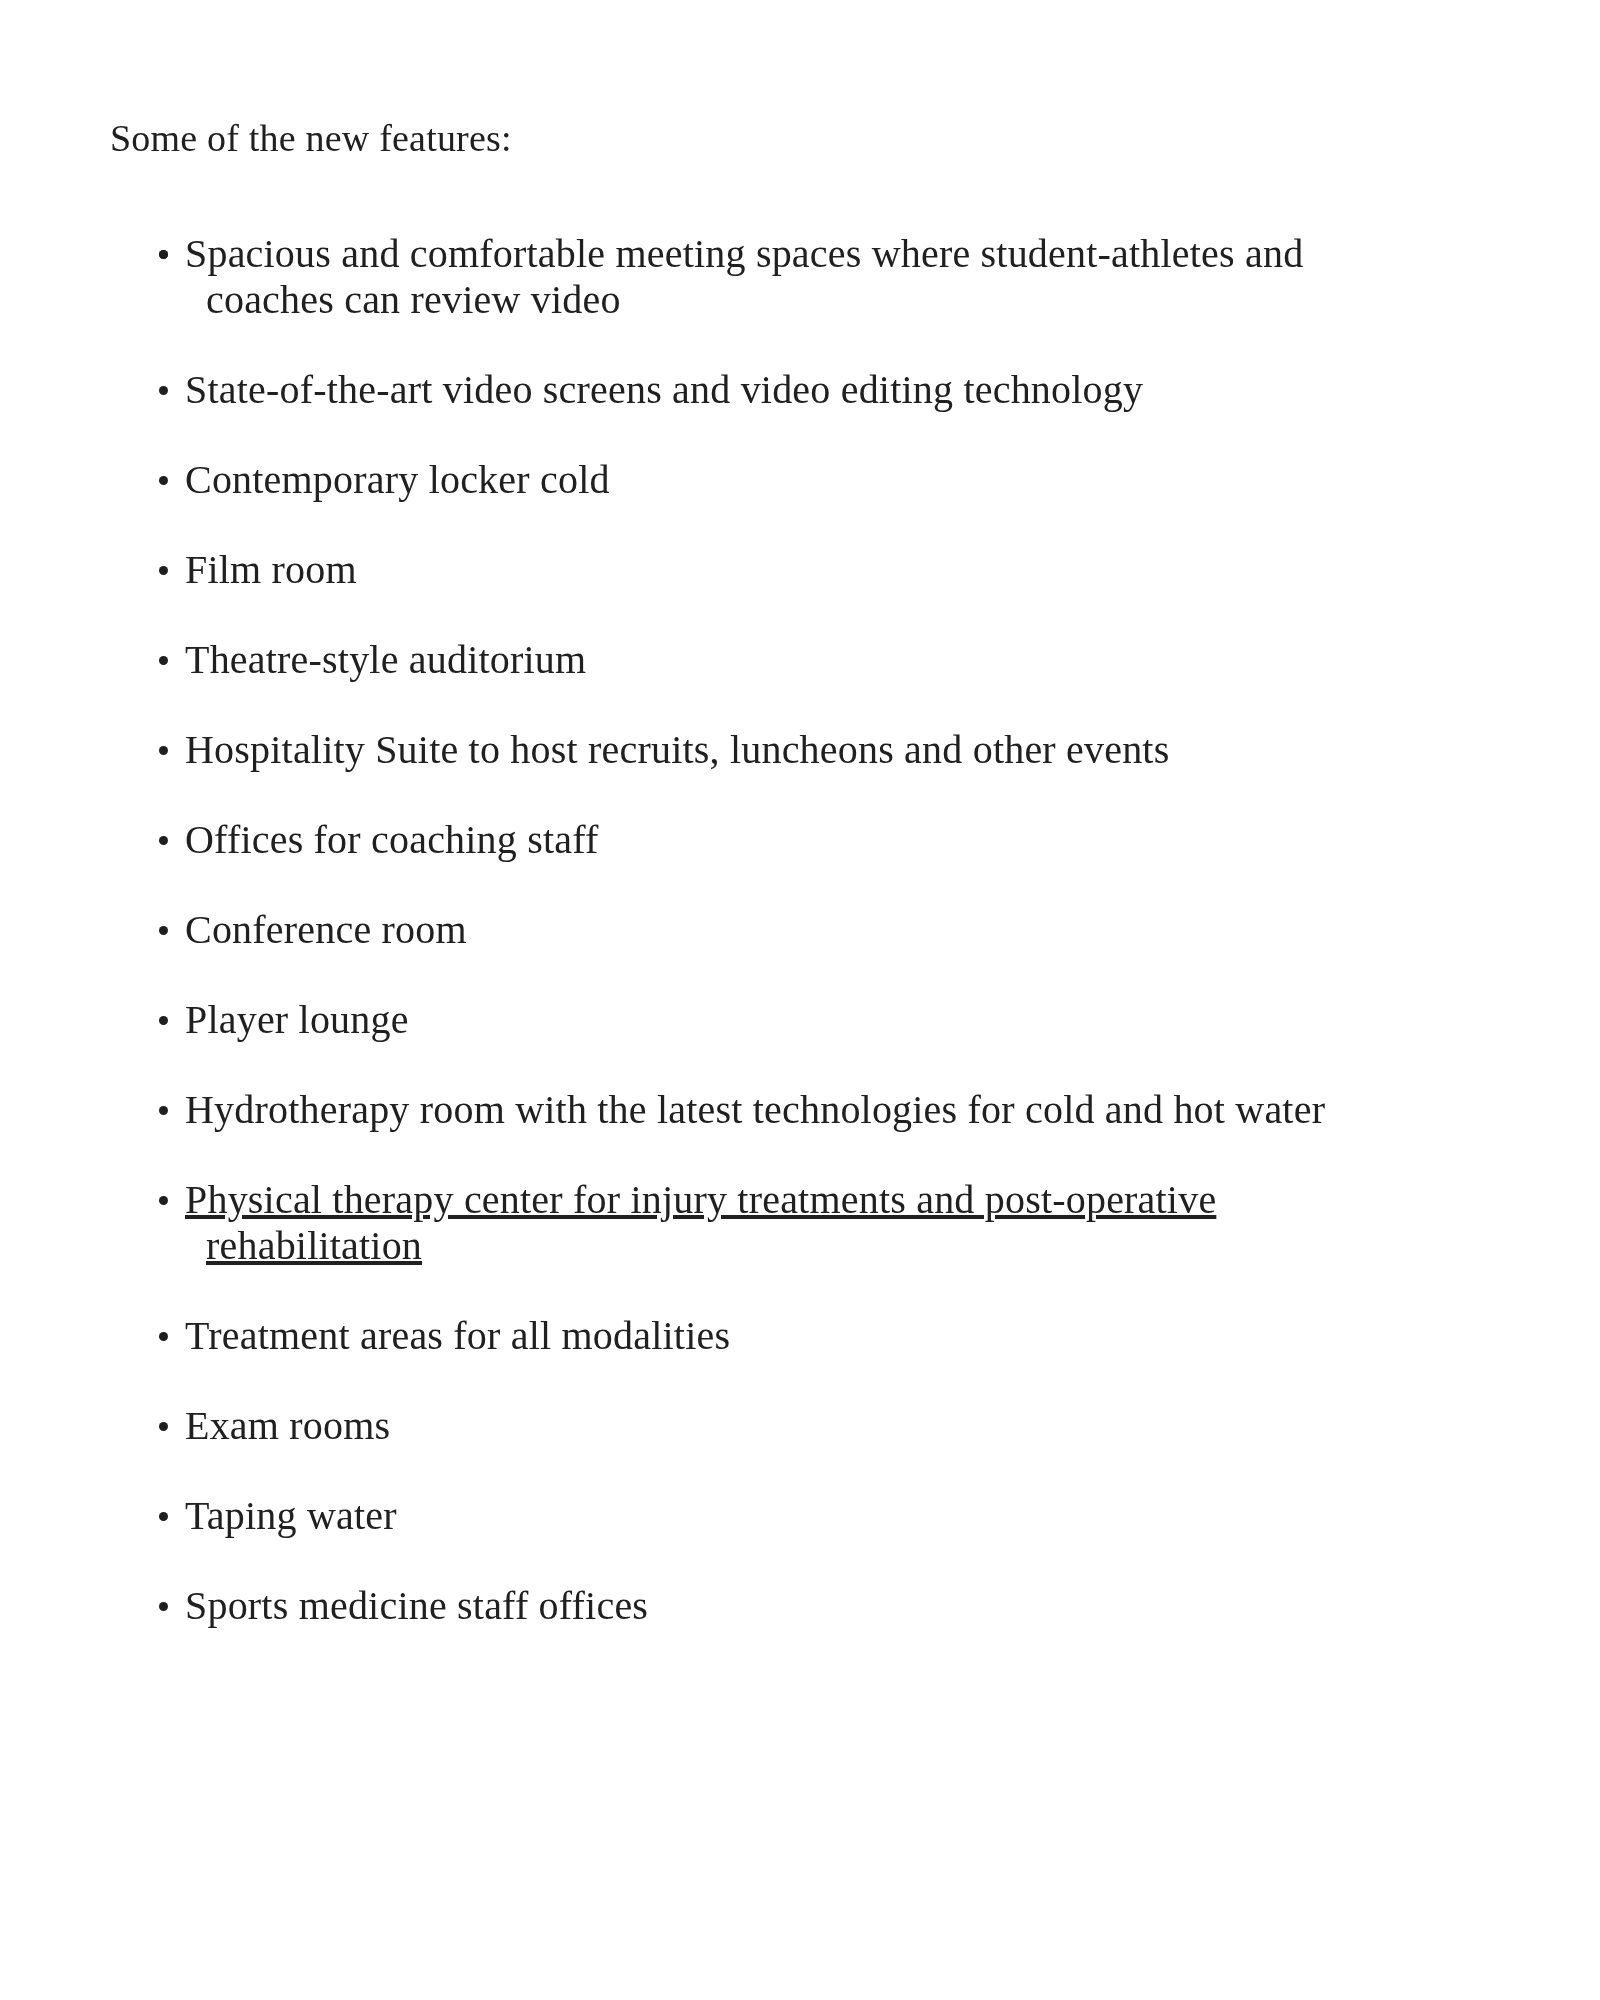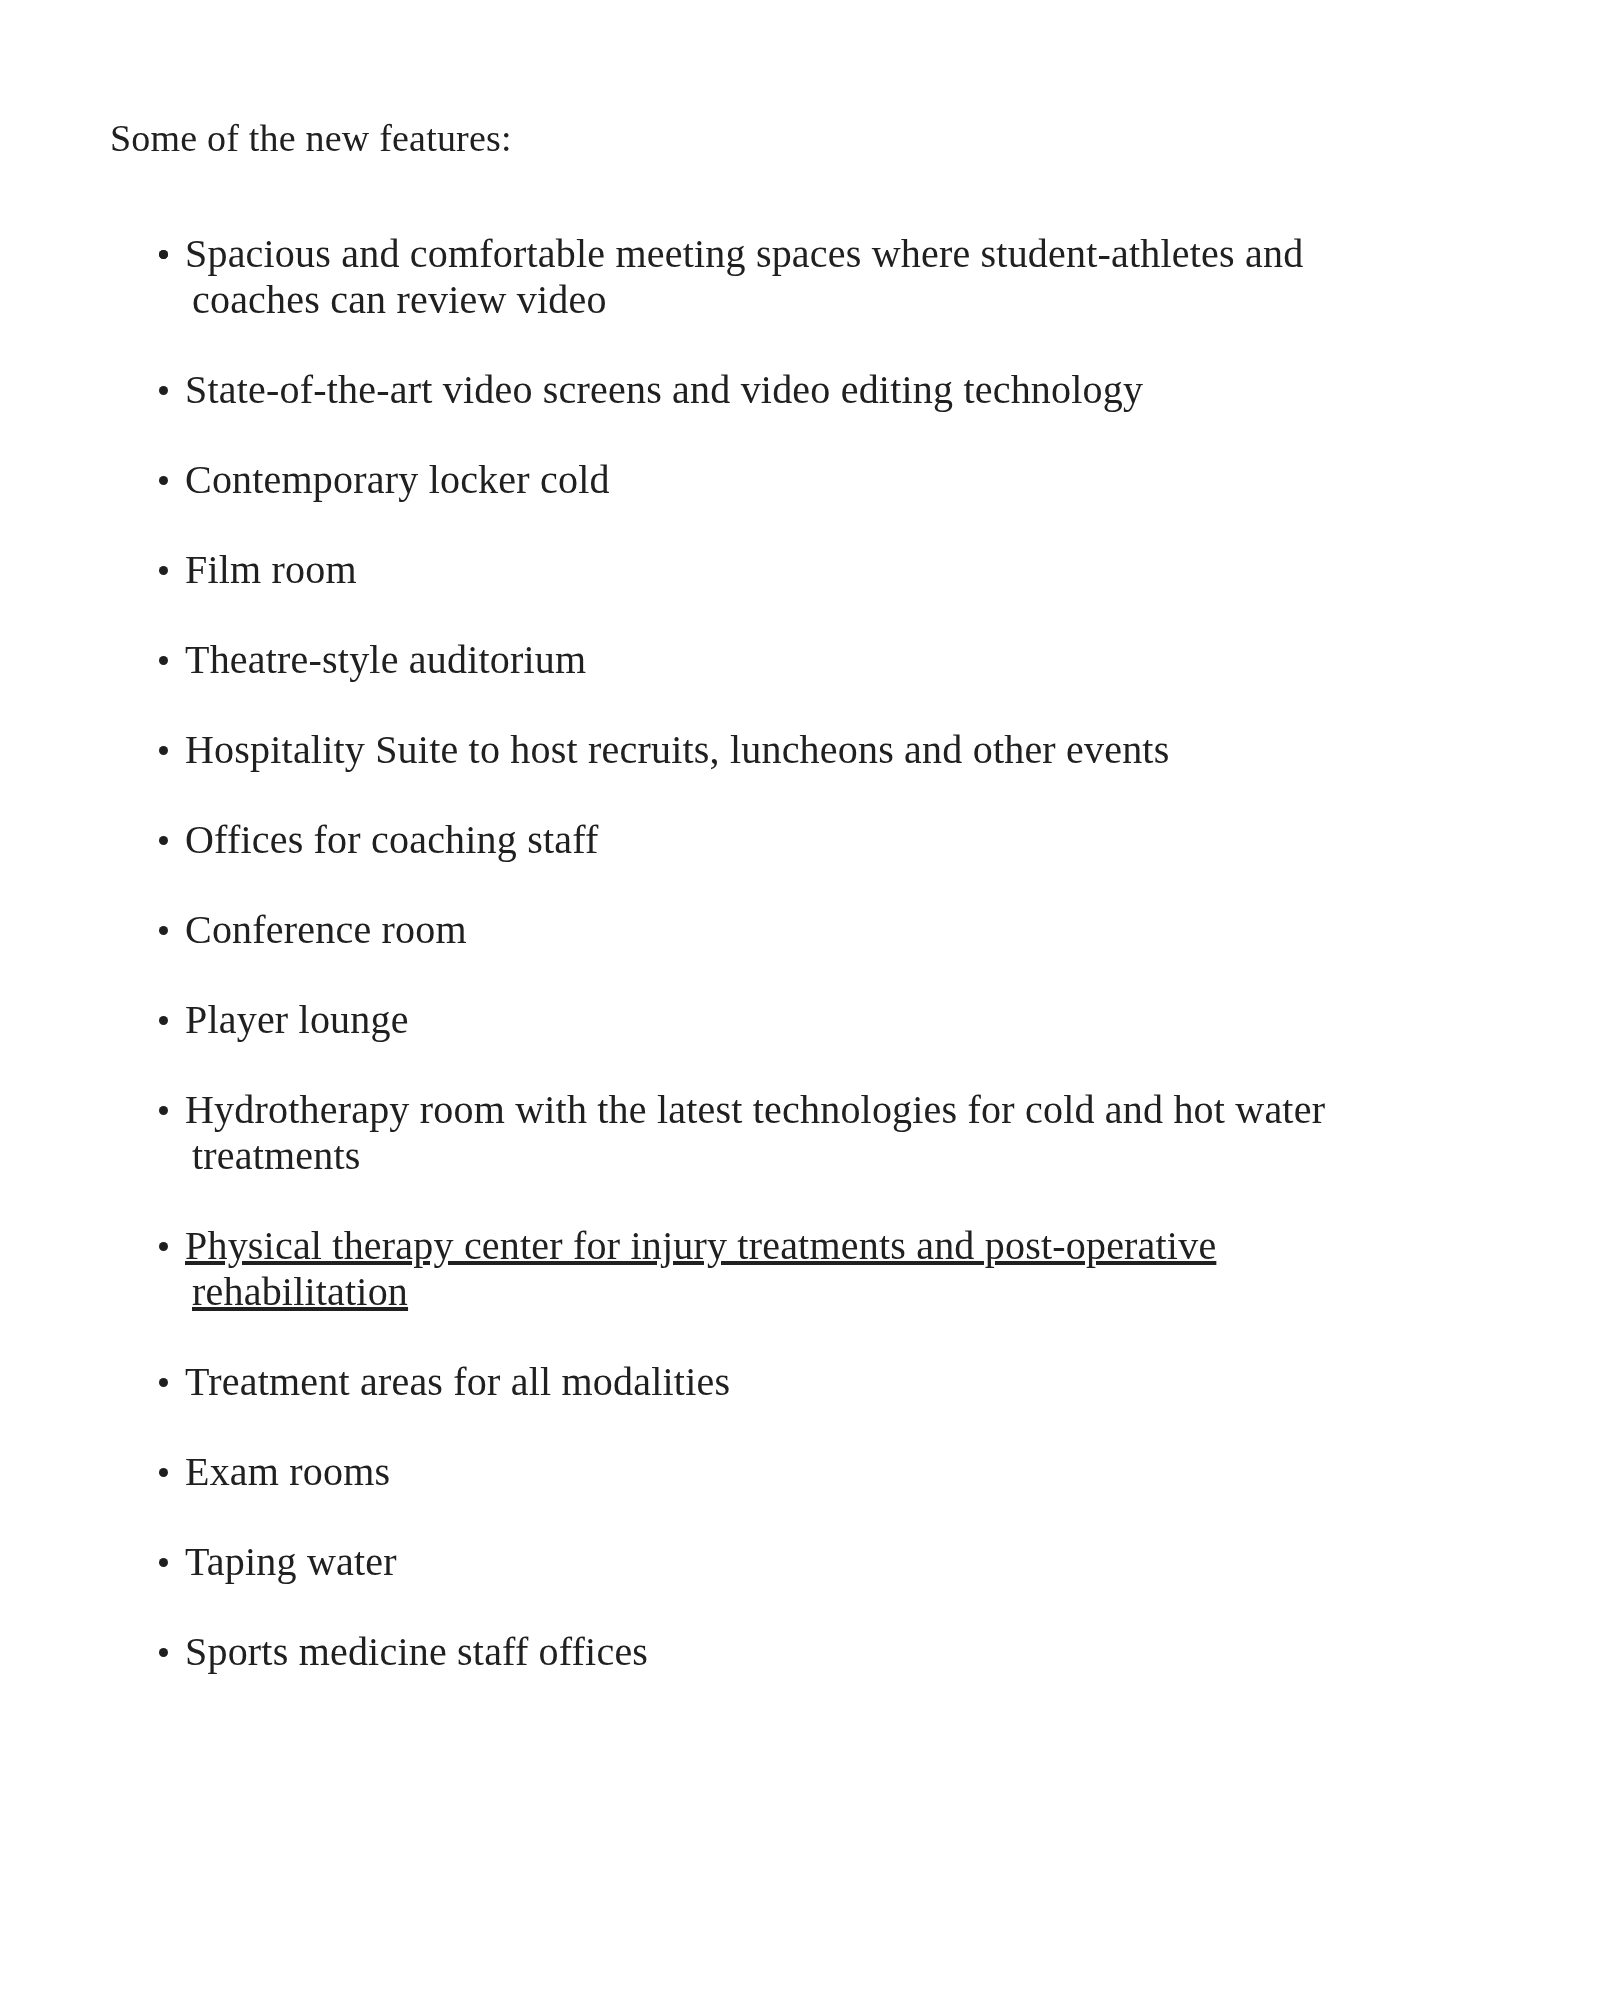--- a/index.html
+++ b/index.html
@@ -42,21 +42,21 @@
   ul.features li .bullet {
     position: absolute;
     left: 159px;
     top: 19px;
     width: 9px;
     height: 9px;
     border-radius: 50%;
     background: #1f1f1f;
   }
   .line { white-space: nowrap; }
-  .line.cont { margin-left: 7px; }
+  .line.cont { margin-left: 21px; }
   
   li.after-turf      { margin-bottom: 31px; }
   li.after-spacious  { margin-bottom: 21px; }
   li.after-player    { margin-bottom: 33px; }
   li.after-hydro     { margin-bottom: 11px; }
   li.after-physical  { margin-bottom: 26px; text-decoration: underline; }
   li:last-child      { margin-bottom: 0; }
 </style>
 </head>
 <body style="background: rgb(255, 255, 255); color: rgb(32, 32, 32);">
@@ -114,21 +114,20 @@
     </li>
 
     <li class="after-player">
       <span class="bullet"></span>
       <div class="line">Player lounge</div>
     </li>
 
     <li class="after-hydro">
       <span class="bullet"></span>
       <div class="line">Hydrotherapy room with the latest technologies for cold and hot water</div>
-      <div class="line cont">treatments</div>
     </li>
 
     <li class="after-physical">
       <span class="bullet"></span>
       <div class="line">Physical therapy center for injury treatments and post-operative</div>
       <div class="line cont">rehabilitation</div>
     </li>
 
     <li>
       <span class="bullet"></span>

